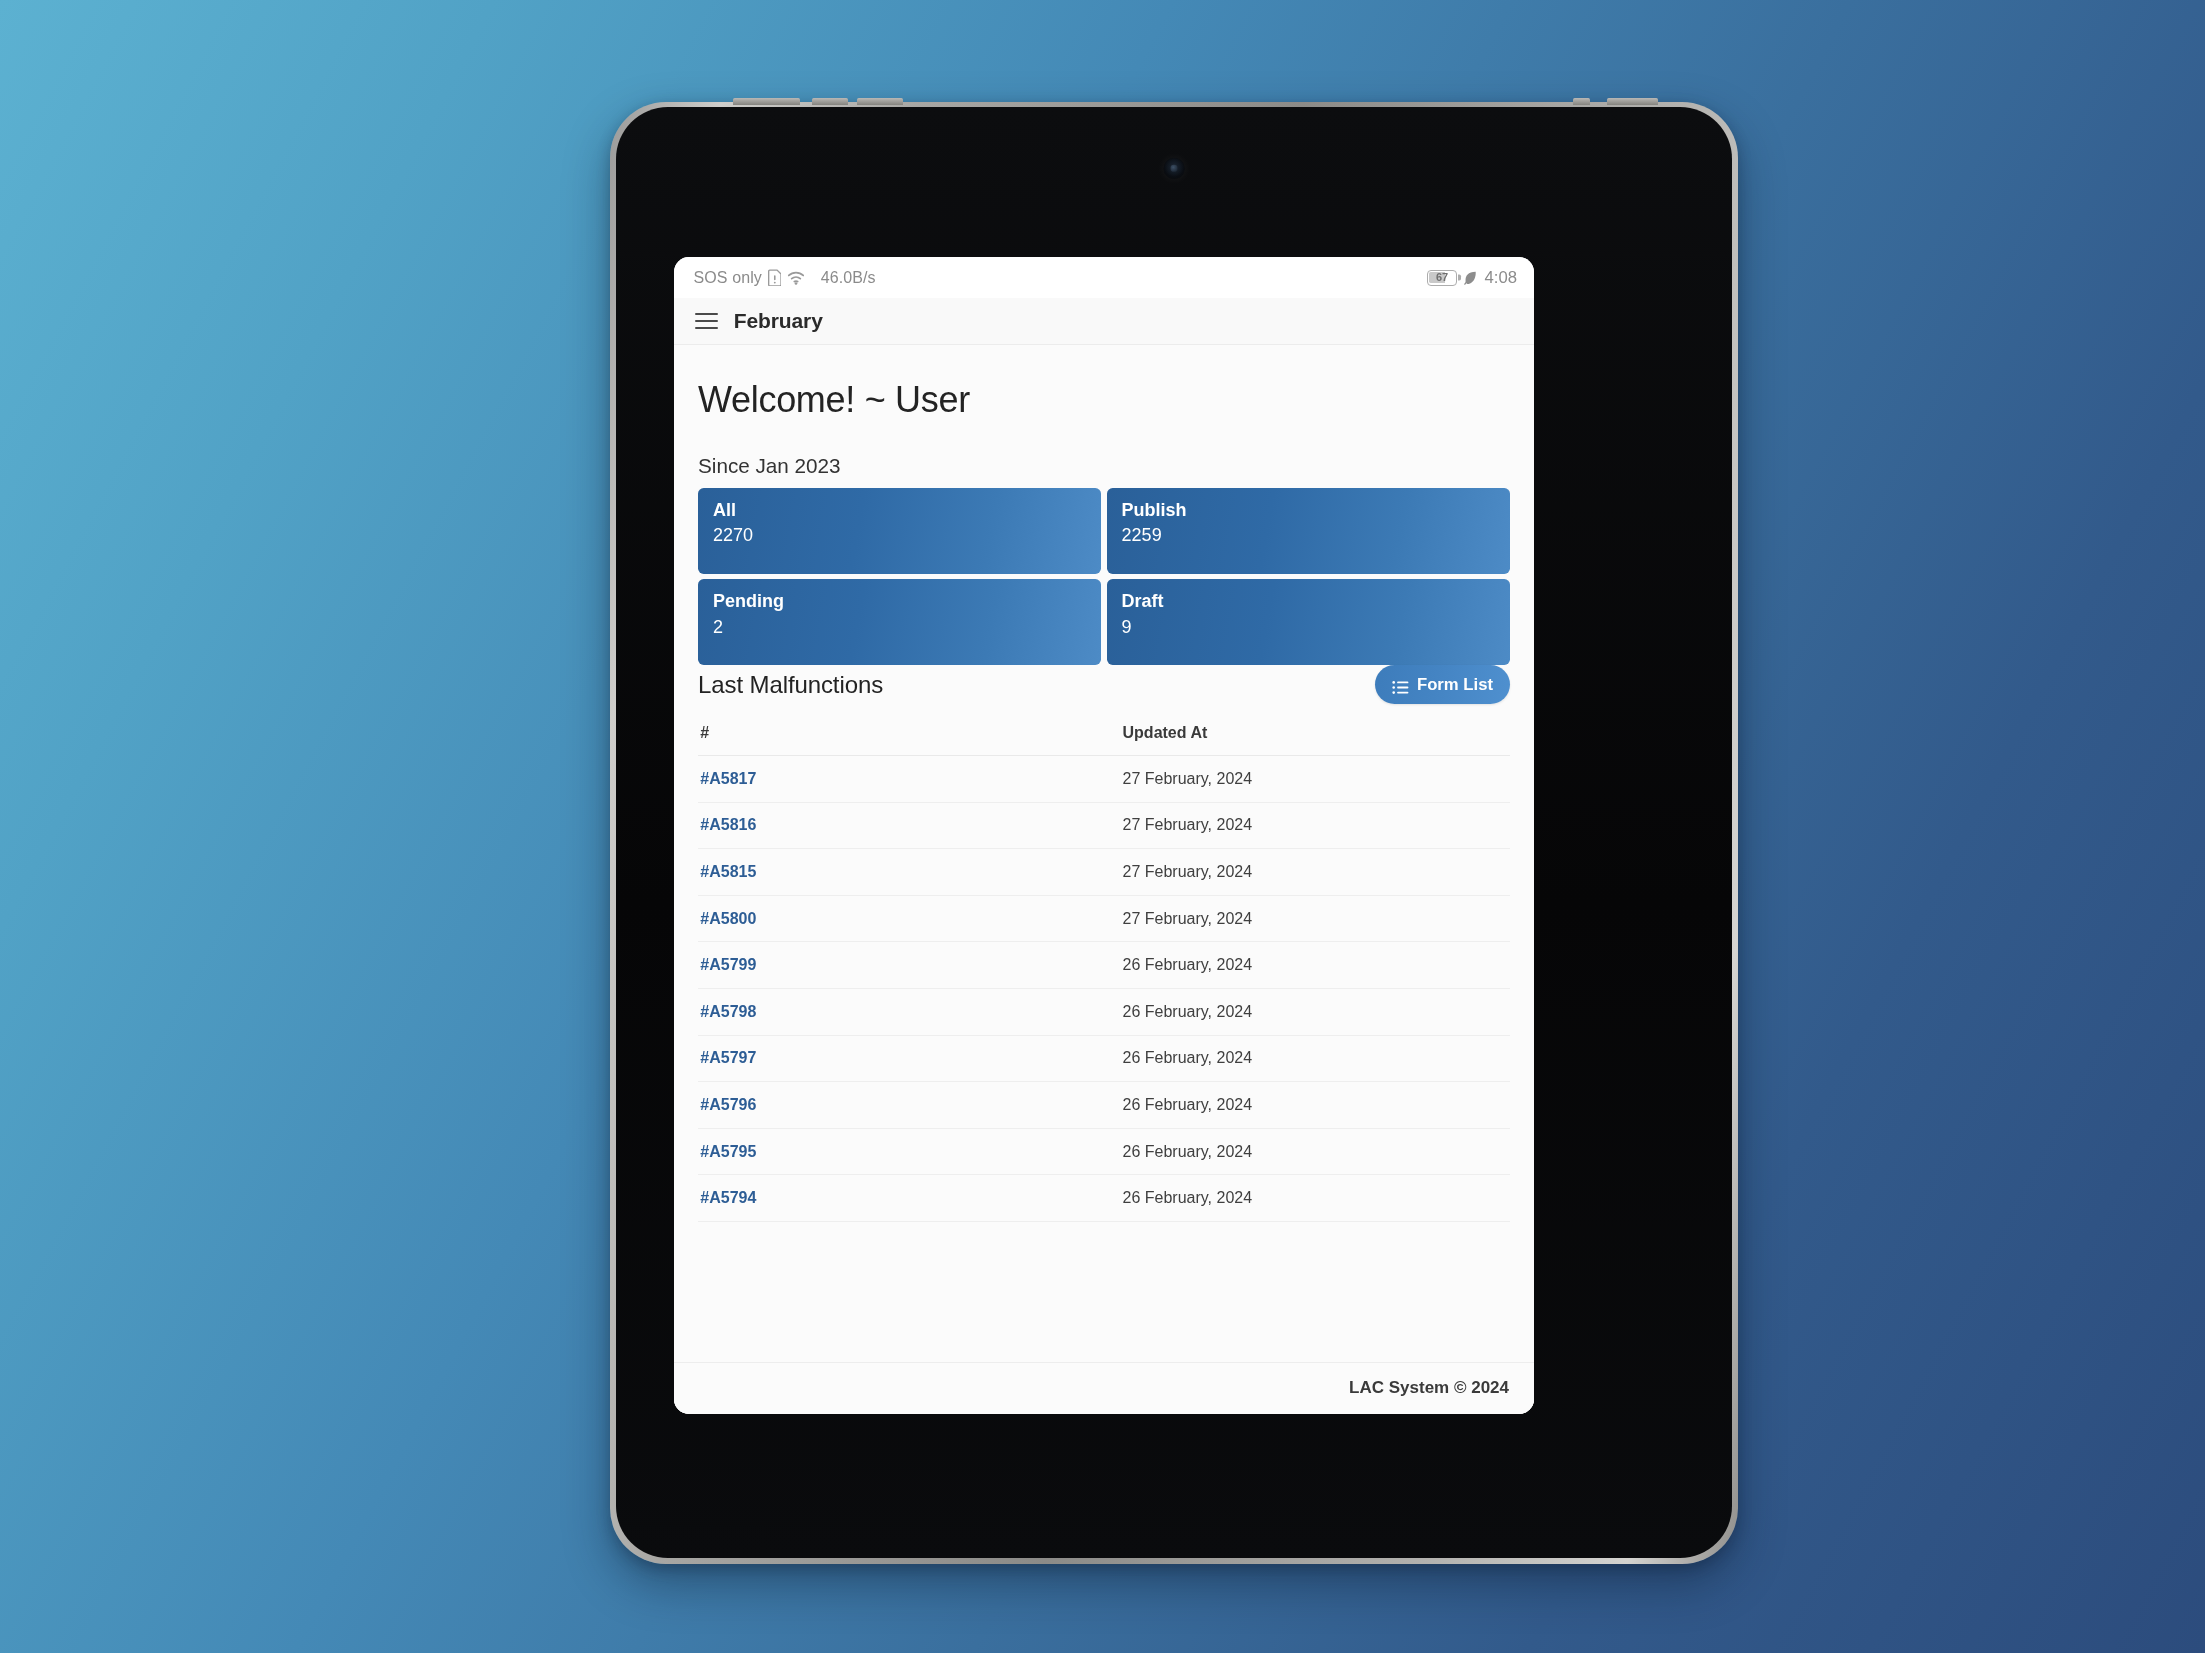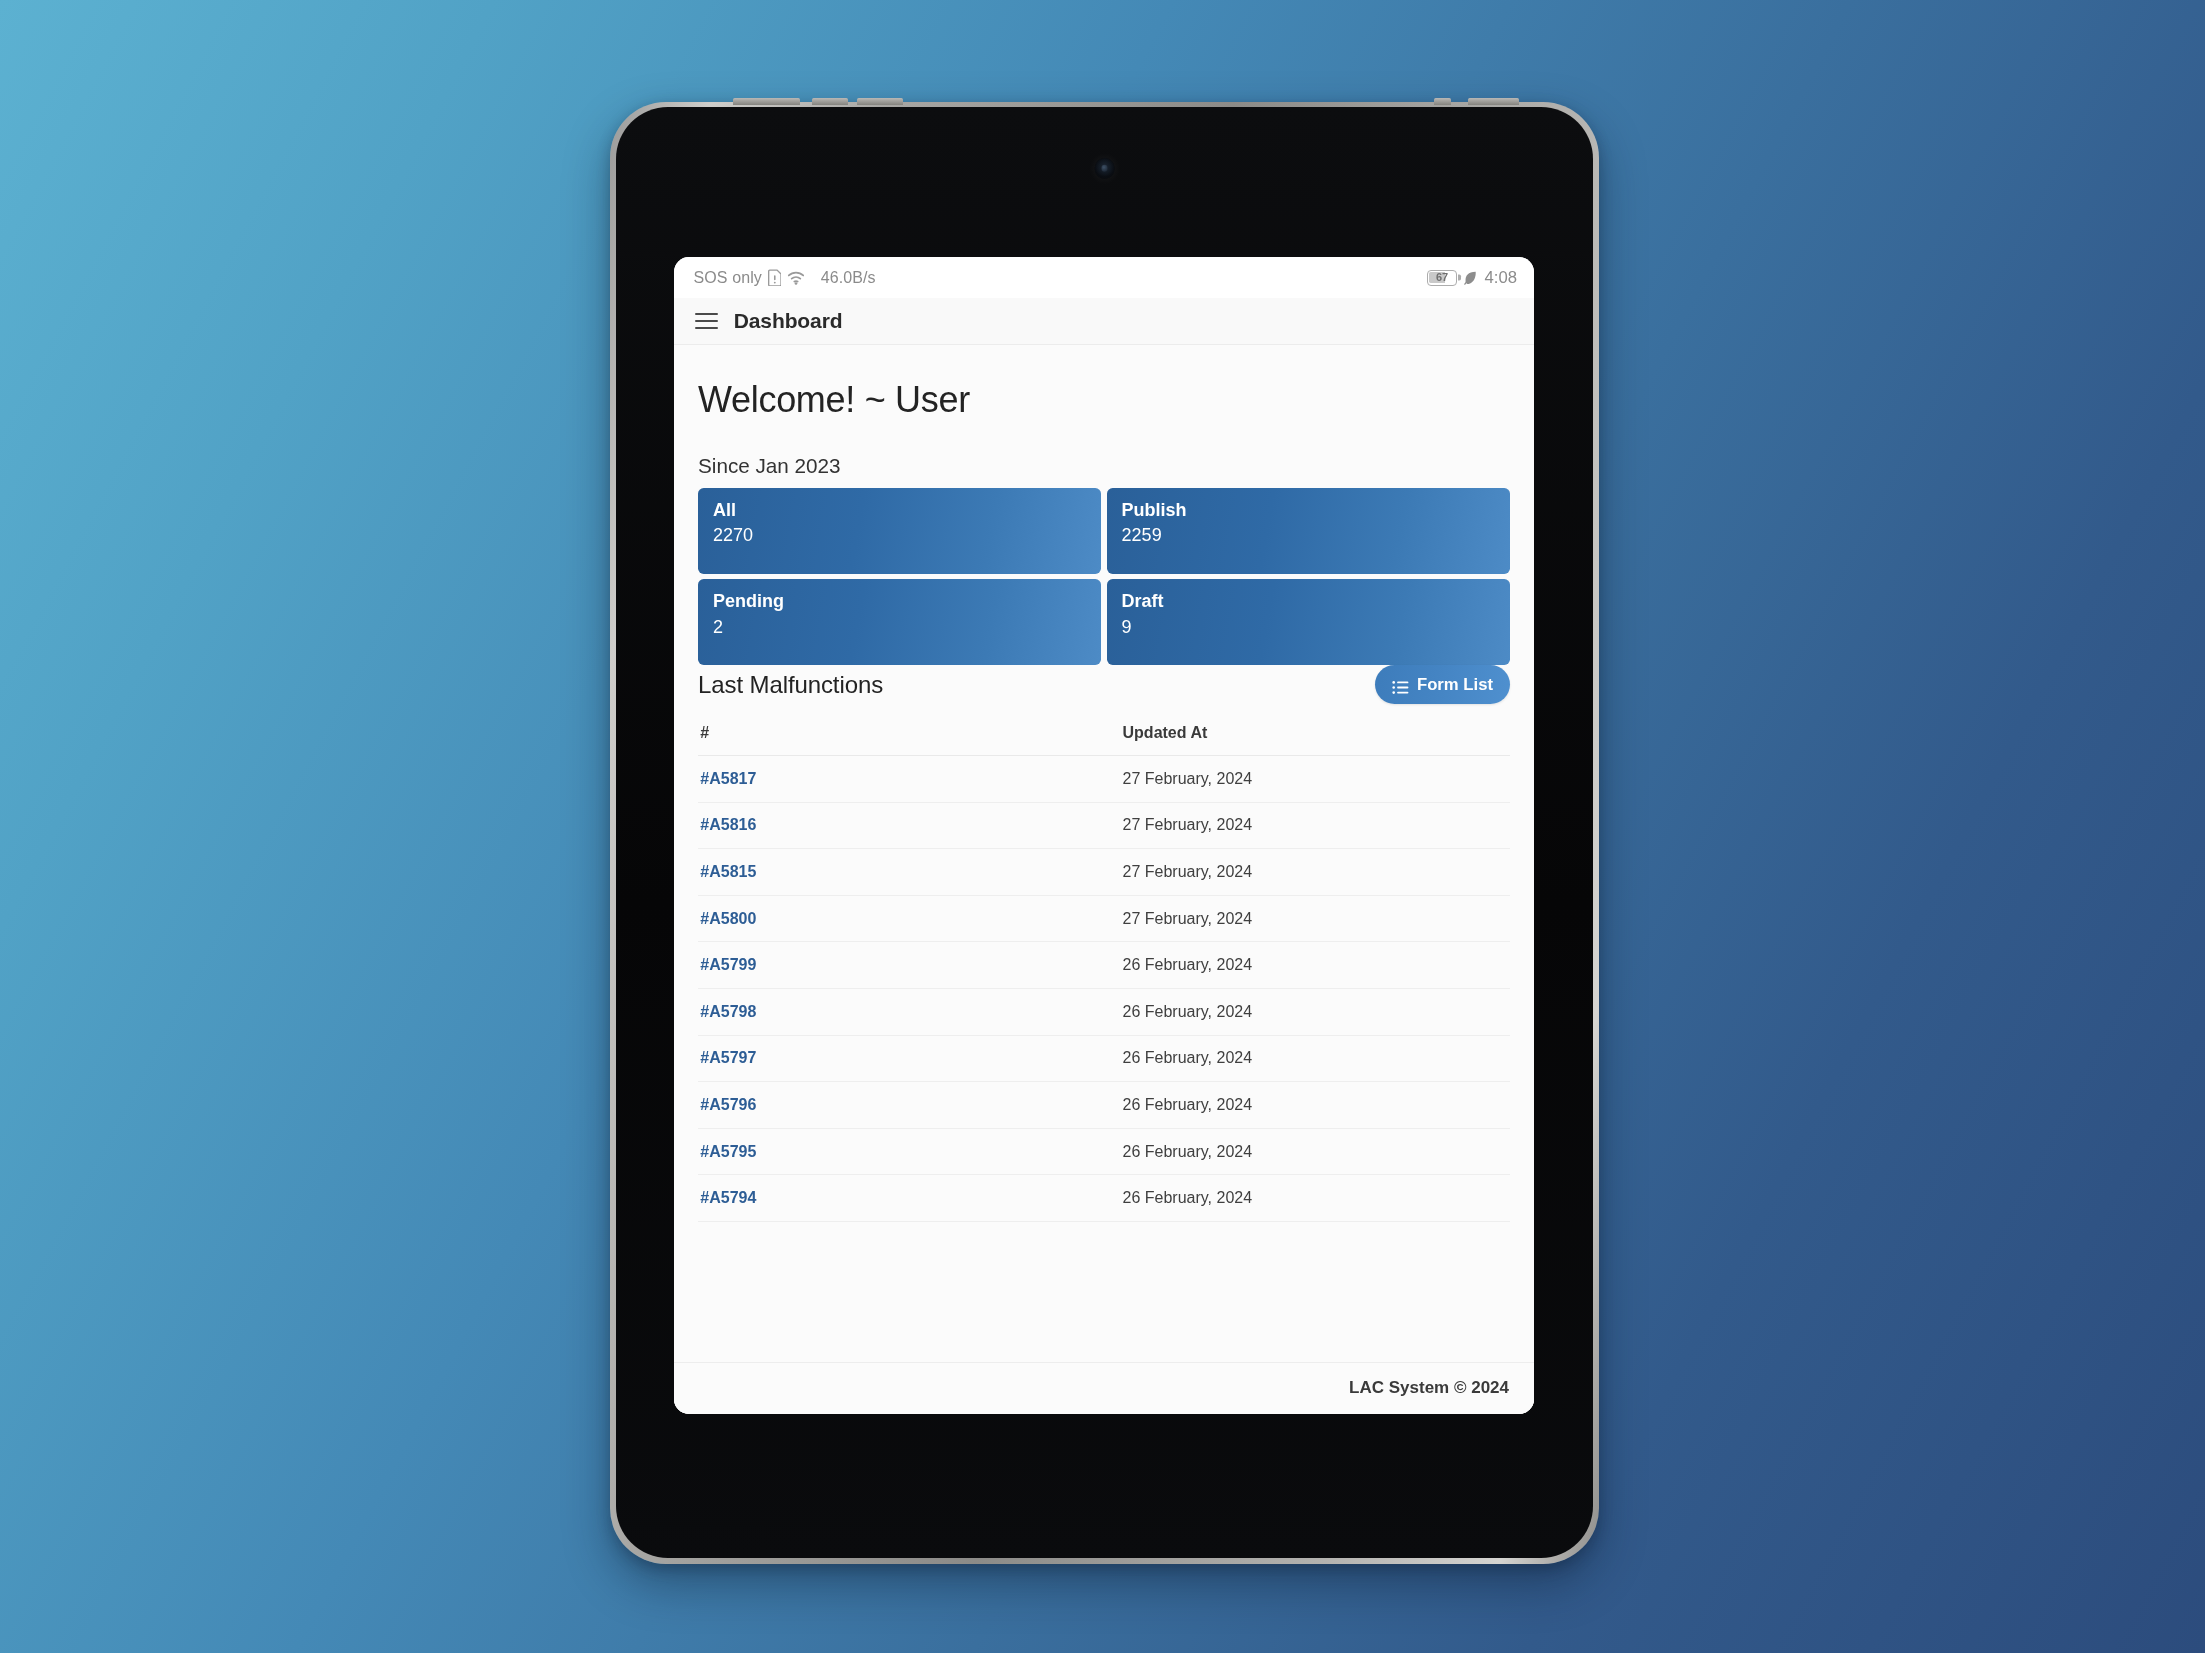--- a/index.html
+++ b/index.html
@@ -15,21 +15,21 @@
     font-family: "Liberation Sans", sans-serif;
     background: linear-gradient(118deg, #5cb1d1 0%, #51a2c6 16%, #4489b6 38%, #3a6f9e 60%, #325a8b 78%, #2c4c7d 100%);
     position: relative;
   }
 
   
   .device-wrap {
     position: absolute;
     left: 610px;
     top: 102px;
-    width: 989px;
+    width: 1128px;
     height: 1462px;
   }
 
   
   .device-frame {
     position: absolute;
     inset: 0;
     border-radius: 56px;
     background: linear-gradient(100deg, #9a9a99 0%, #cfcecb 8%, #a8a7a4 22%, #8c8b88 50%, #b4b3b0 78%, #d5d4d1 92%, #908f8c 100%);
     box-shadow: 0 19.5px 46px rgba(10, 25, 45, 0.40), 0 4.6px 12.6px rgba(10, 25, 45, 0.26);
@@ -363,21 +363,21 @@
         <span class="sb-time">4:08</span>
       </div>
     </div>
 
     <div class="appbar">
       <div class="hamburger">
         <span></span>
         <span></span>
         <span></span>
       </div>
-      <div class="appbar-title">Dashboard</div>
+      <div class="appbar-title">February</div>
     </div>
 
     <div class="content">
 
       <h1 class="welcome">Welcome! ~ User</h1>
 
       <div class="since">Since Jan 2023</div>
 
       <div class="stats">
         <div class="stat-card">

